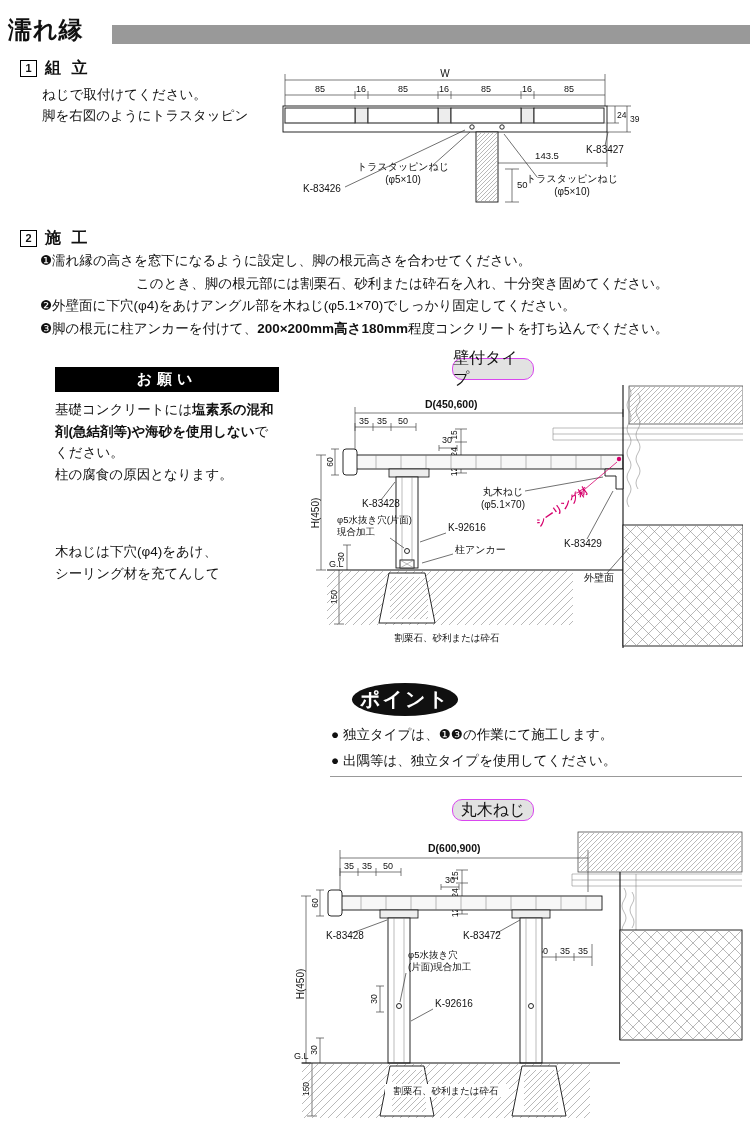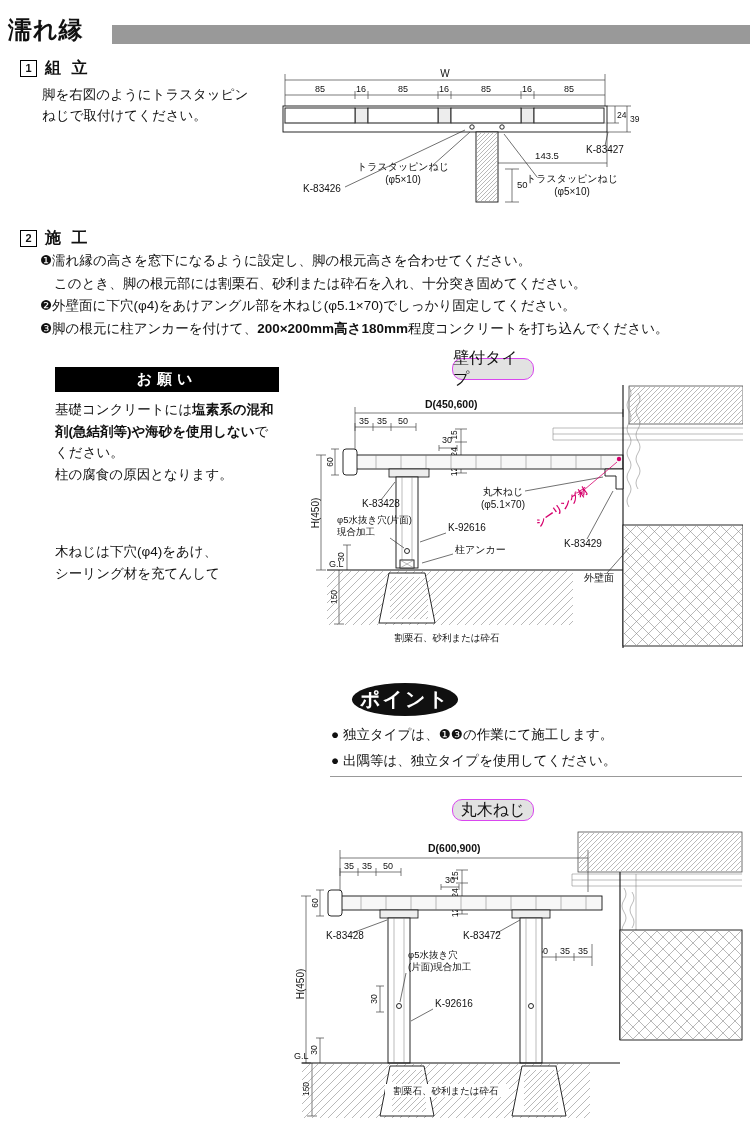--- a/index.html
+++ b/index.html
@@ -7,21 +7,21 @@
         font-family:"Liberation Sans","DejaVu Sans",sans-serif;color:#111;border-radius:20px;}
   .abs{position:absolute;}
   .page-title{font-size:24px;font-weight:bold;letter-spacing:1px;}
   .title-bar{background:#999;}
   .sec-head{display:flex;align-items:center;gap:8px;}
   .numbox{display:inline-block;width:15px;height:15px;border:1.5px solid #000;
           font-size:11px;line-height:15px;text-align:center;font-weight:bold;}
   .sec-title{font-size:16px;font-weight:bold;letter-spacing:3px;}
   .body-text{font-size:13.5px;line-height:21px;}
   .steps{font-size:13.5px;line-height:22.5px;white-space:nowrap;}
-  .steps .indent{padding-left:14px;}
+  .steps .indent{padding-left:14px;text-align:right;}
   .notice{width:224px;}
   .notice .hd{height:25px;display:flex;align-items:center;justify-content:center;
               color:#fff;font-weight:bold;font-size:15px;letter-spacing:5px;}
   .hd-black{background:#000;}
   .hd-magenta{background:#d6006c;}
   .notice .bd{padding-top:7px;font-size:13.5px;line-height:21.5px;}
   .badge{height:20px;display:flex;align-items:center;justify-content:center;
          background:#e2e2e2;border:1px solid #d946ef;border-radius:10px;font-size:16px;}
   .point-oval{background:#101010;border-radius:50%;display:flex;align-items:center;
               justify-content:center;color:#fff;font-weight:bold;font-size:20px;letter-spacing:2px;}
@@ -47,22 +47,22 @@
 <div class="page">
 
   <div class="abs page-title" style="left:8px;top:14px">濡れ縁</div>
   <div class="abs title-bar" style="left:112px;top:25px;width:638px;height:19px"></div>
 
   <div class="abs sec-head" style="left:20px;top:58px">
     <span class="numbox">1</span>
     <span class="sec-title">組 立</span>
   </div>
   <div class="abs body-text" style="left:42px;top:84px">
+    <div>ねじで取付けてください。</div>
     <div>脚を右図のようにトラスタッピン</div>
-    <div>ねじで取付けてください。</div>
   </div>
 
   <svg class="abs" style="left:275px;top:66px" width="470" height="150" viewBox="0 0 470 150">
     <g class="dl">
       <line x1="10" y1="8" x2="10" y2="44"></line>
         <line x1="330" y1="8" x2="330" y2="44"></line>
       <line x1="10" y1="14" x2="330" y2="14"></line>
       <line x1="10" y1="29" x2="330" y2="29"></line>
       <line x1="80" y1="25" x2="80" y2="33"></line>
         <line x1="93" y1="25" x2="93" y2="33"></line>

